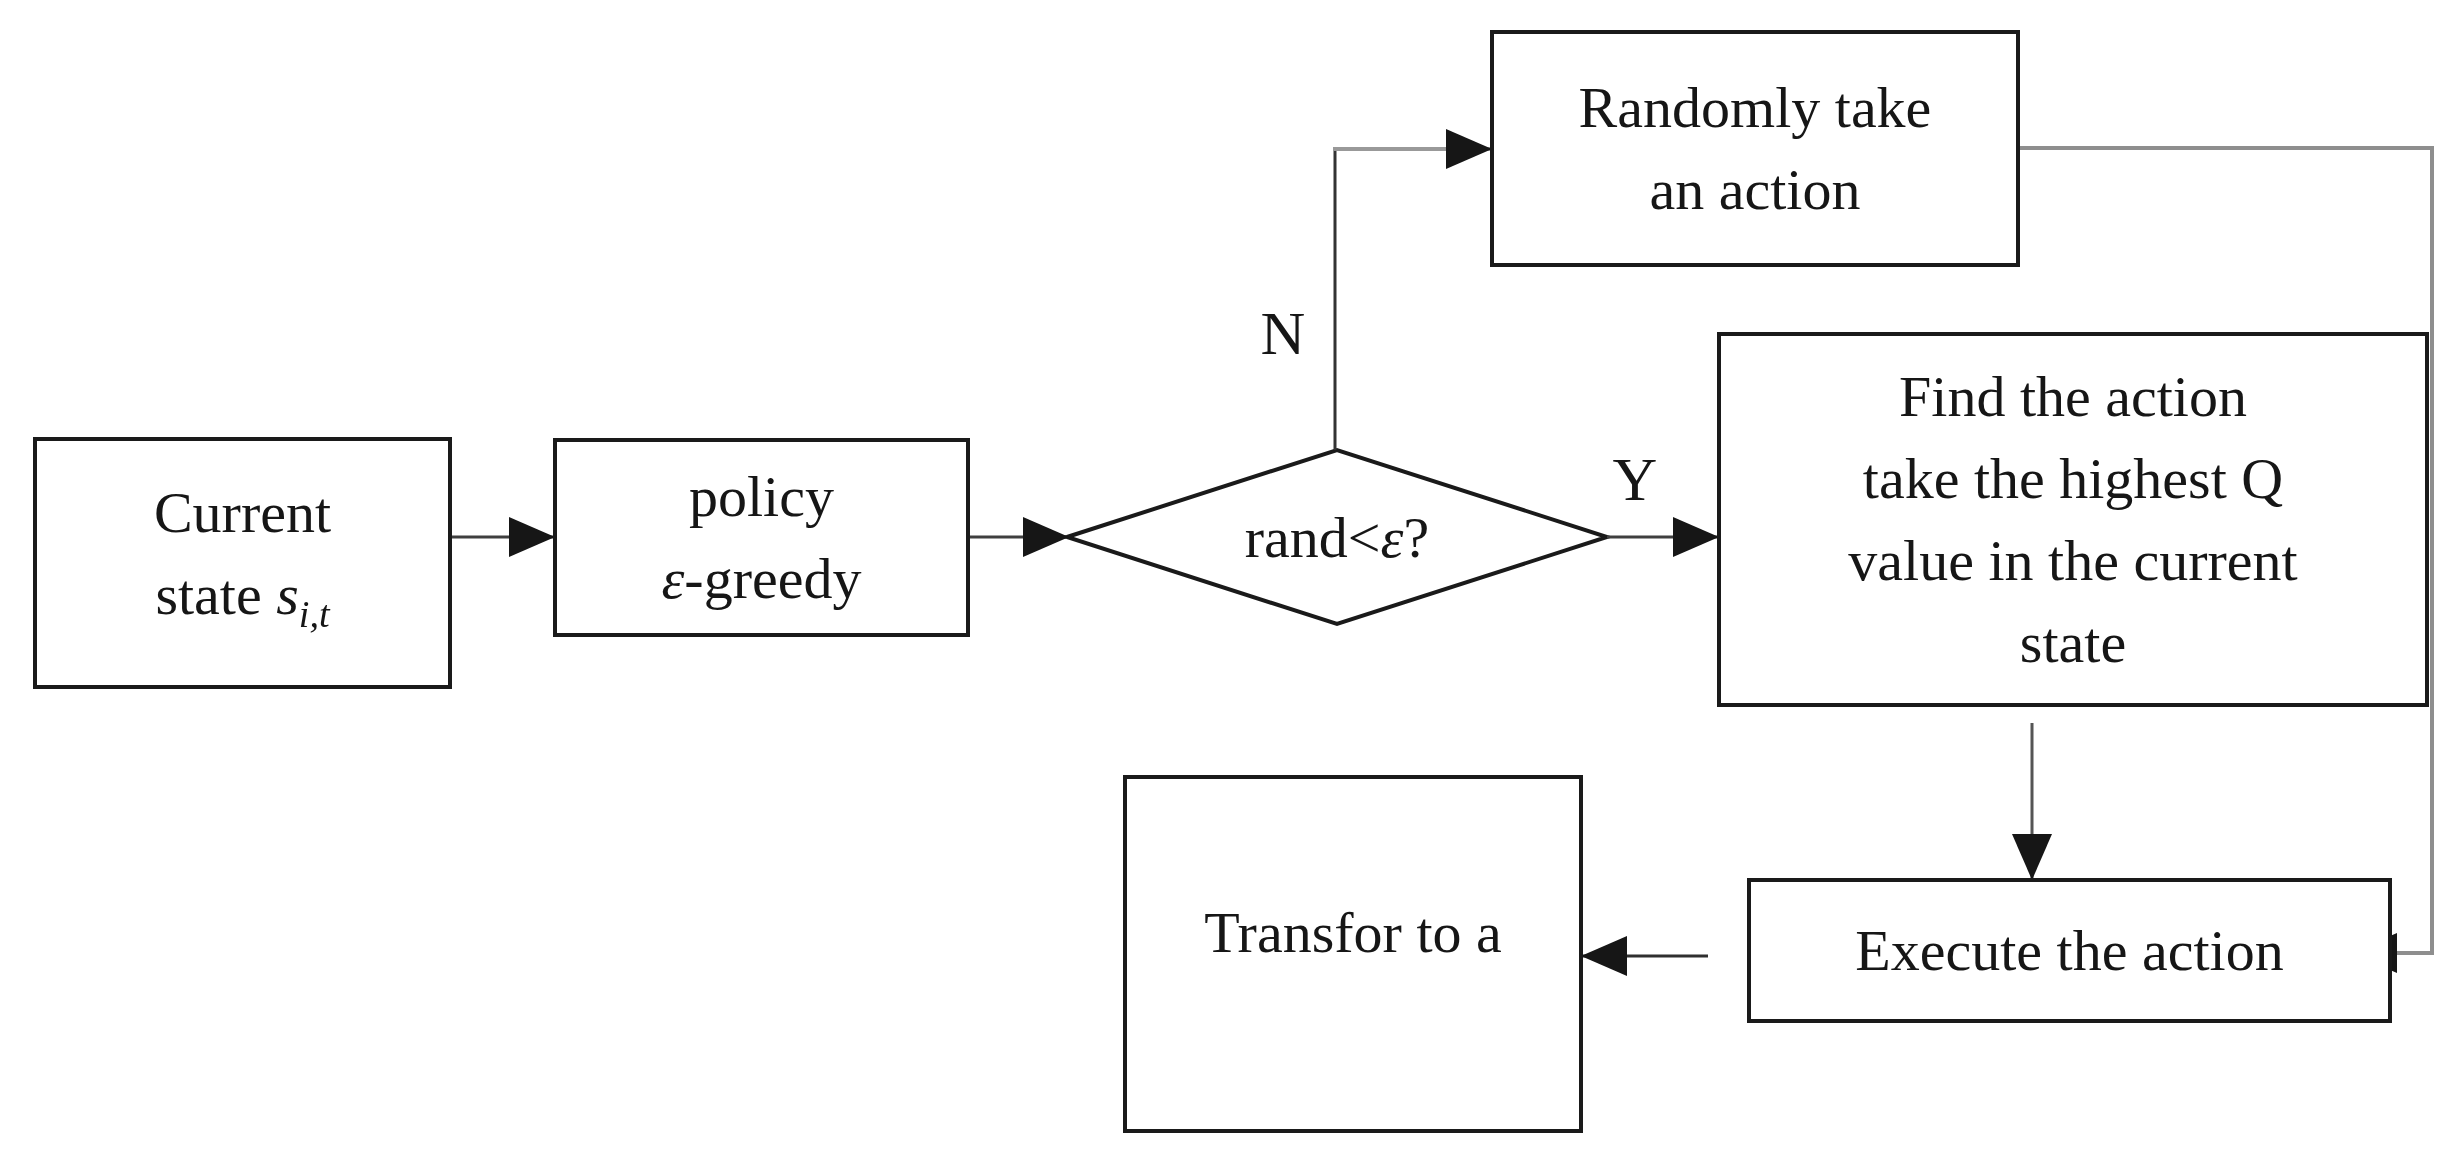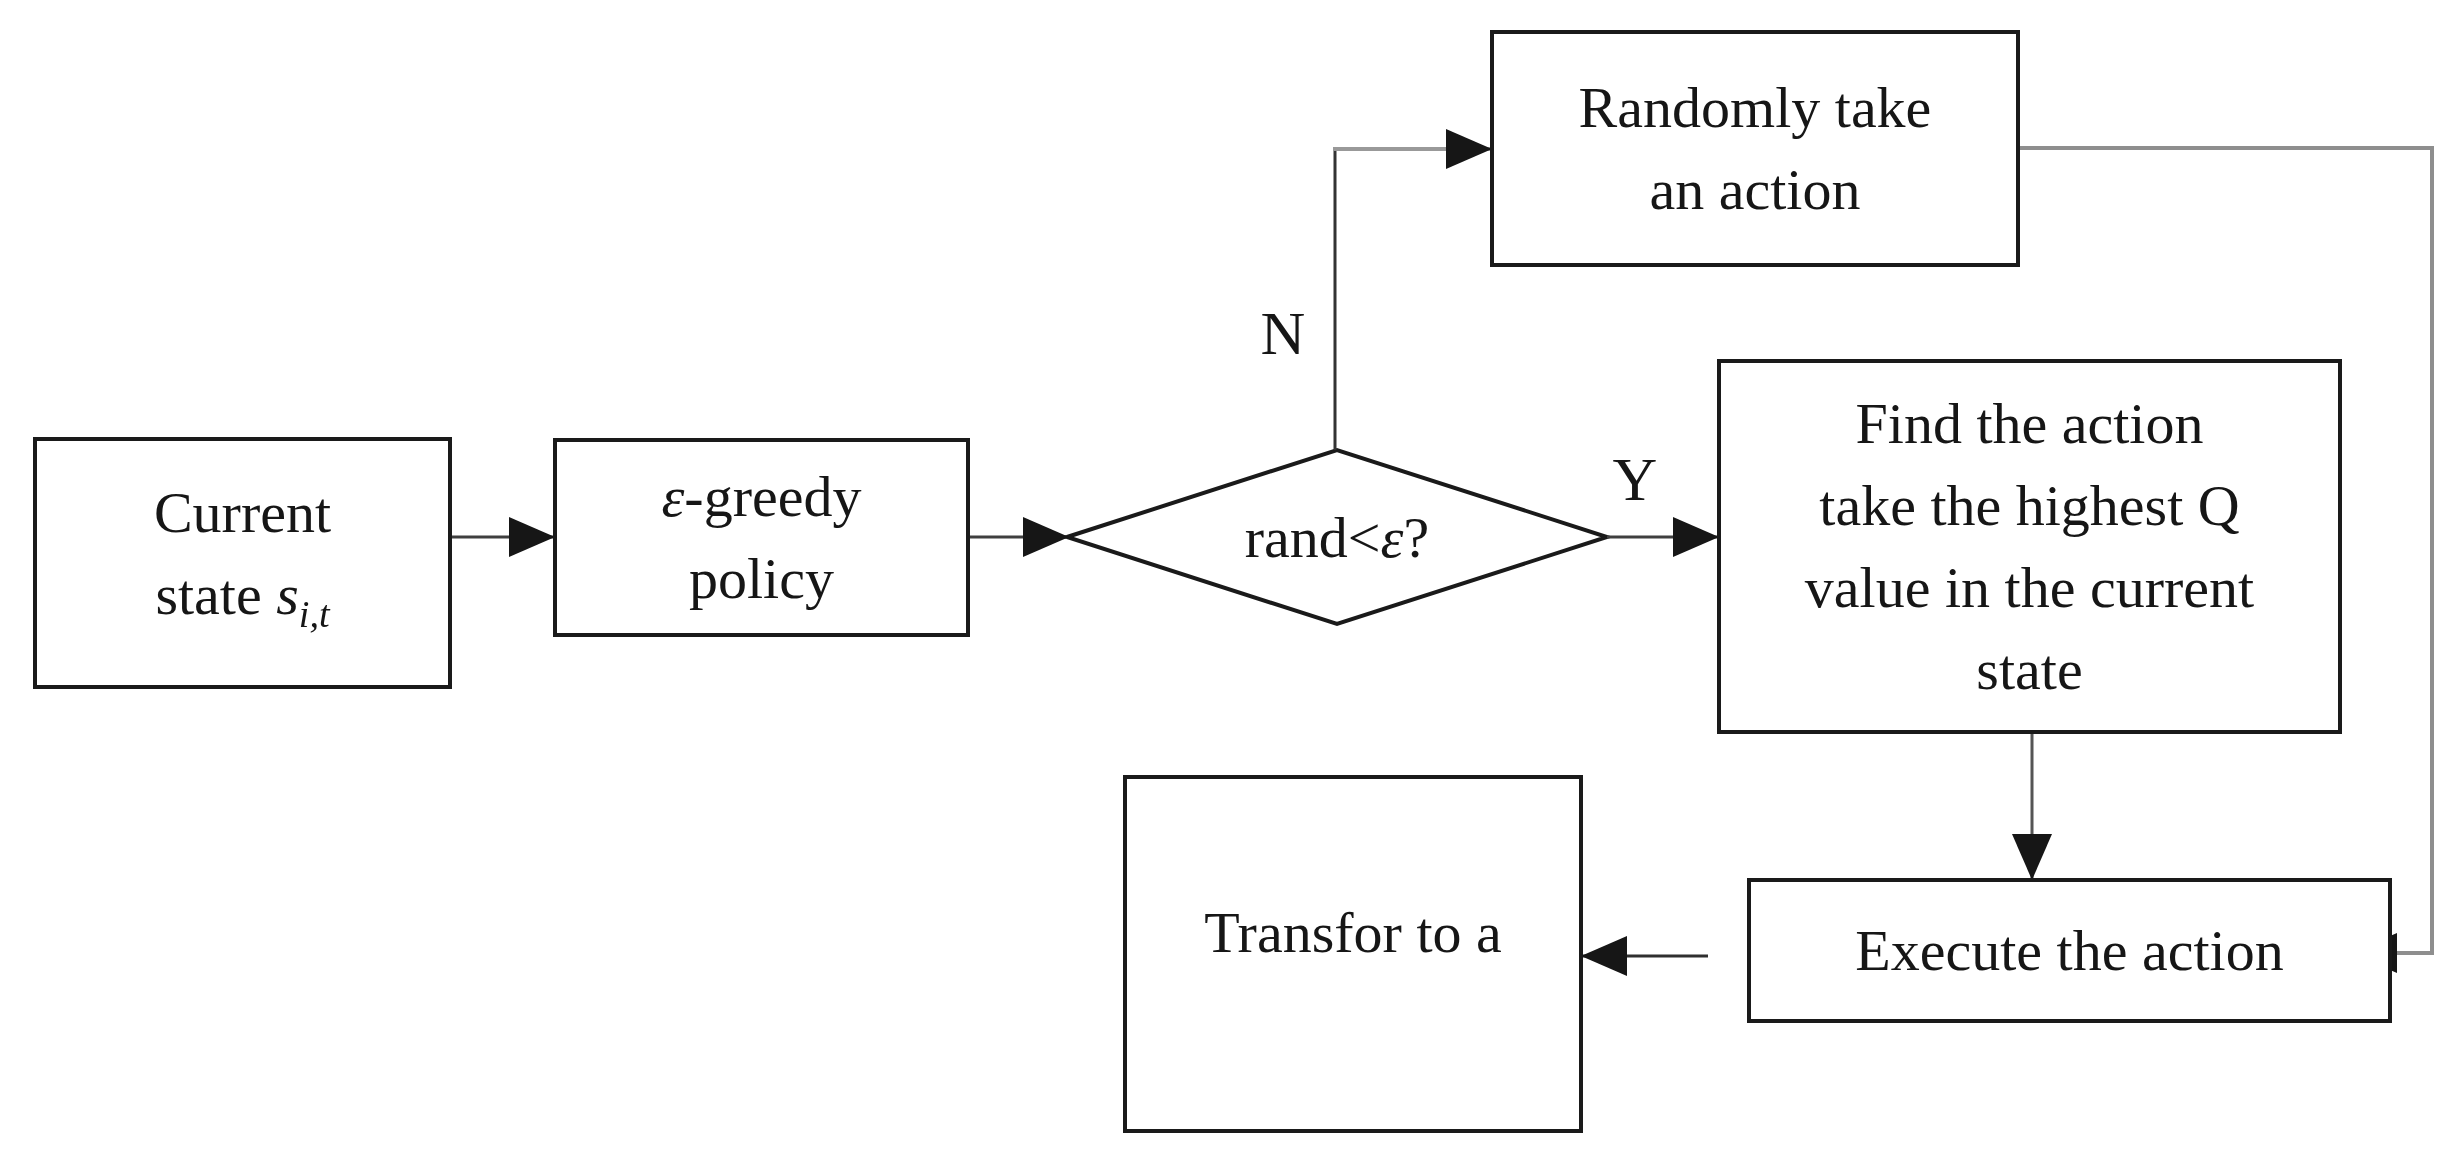--- a/index.html
+++ b/index.html
@@ -22,21 +22,21 @@
     align-items:center;
     justify-content:center;
     text-align:center;
     font-size:58px;
     line-height:82px;
   }
   .node .line{white-space:nowrap;}
   #node-current-state { left:33px;   top:437px; width:419px; height:252px; }
   #node-egreedy      { left:553px;  top:438px; width:417px; height:199px; }
   #node-random       { left:1490px; top:30px;  width:530px; height:237px;align-items:center; }
-  #node-find         { left:1717px; top:359px; width:625px; height:375px; }
+  #node-find         { left:1717px; top:332px; width:712px; height:375px; }
   #node-execute      { left:1708px; top:878px; width:645px; height:145px;margin-left:39px; }
   #node-transfer     { left:1123px; top:775px; width:460px; height:358px; padding-bottom:42px; }
   .diamond-text{
     position:absolute;
     left:1067px; top:450px; width:540px; height:174px;
     display:flex; align-items:center; justify-content:center;
     font-size:58px; white-space:nowrap;
   }
   .branch-label{
     position:absolute;
@@ -88,24 +88,24 @@
     <div class="line">
       <span>Current</span>
     </div>
     <div class="line">
       <span>state </span><span class="mvar">s</span><span class="msub">i,t</span>
     </div>
   </div>
 
   <div class="node" id="node-egreedy">
     <div class="line">
-      <span class="mvar">ε</span><span>-greedy</span>
+      <span>policy</span>
     </div>
     <div class="line">
-      <span>policy</span>
+      <span class="mvar">ε</span><span>-greedy</span>
     </div>
   </div>
 
   <div class="diamond-text">
     <span>rand&lt;</span>
       <span class="mvar">ε</span>
       <span>?</span>
   </div>
 
   <div class="node" id="node-random">

